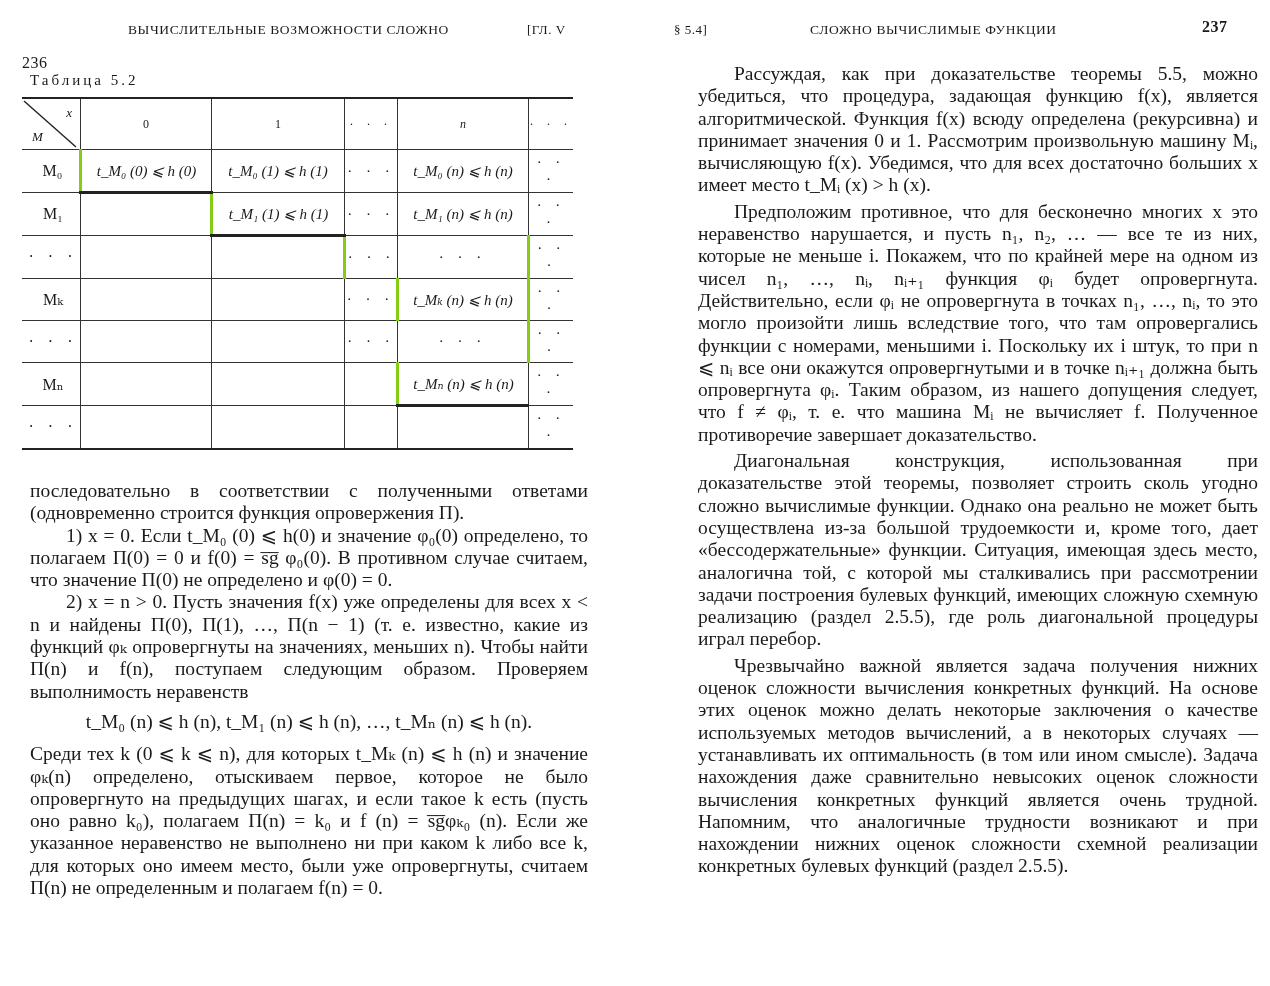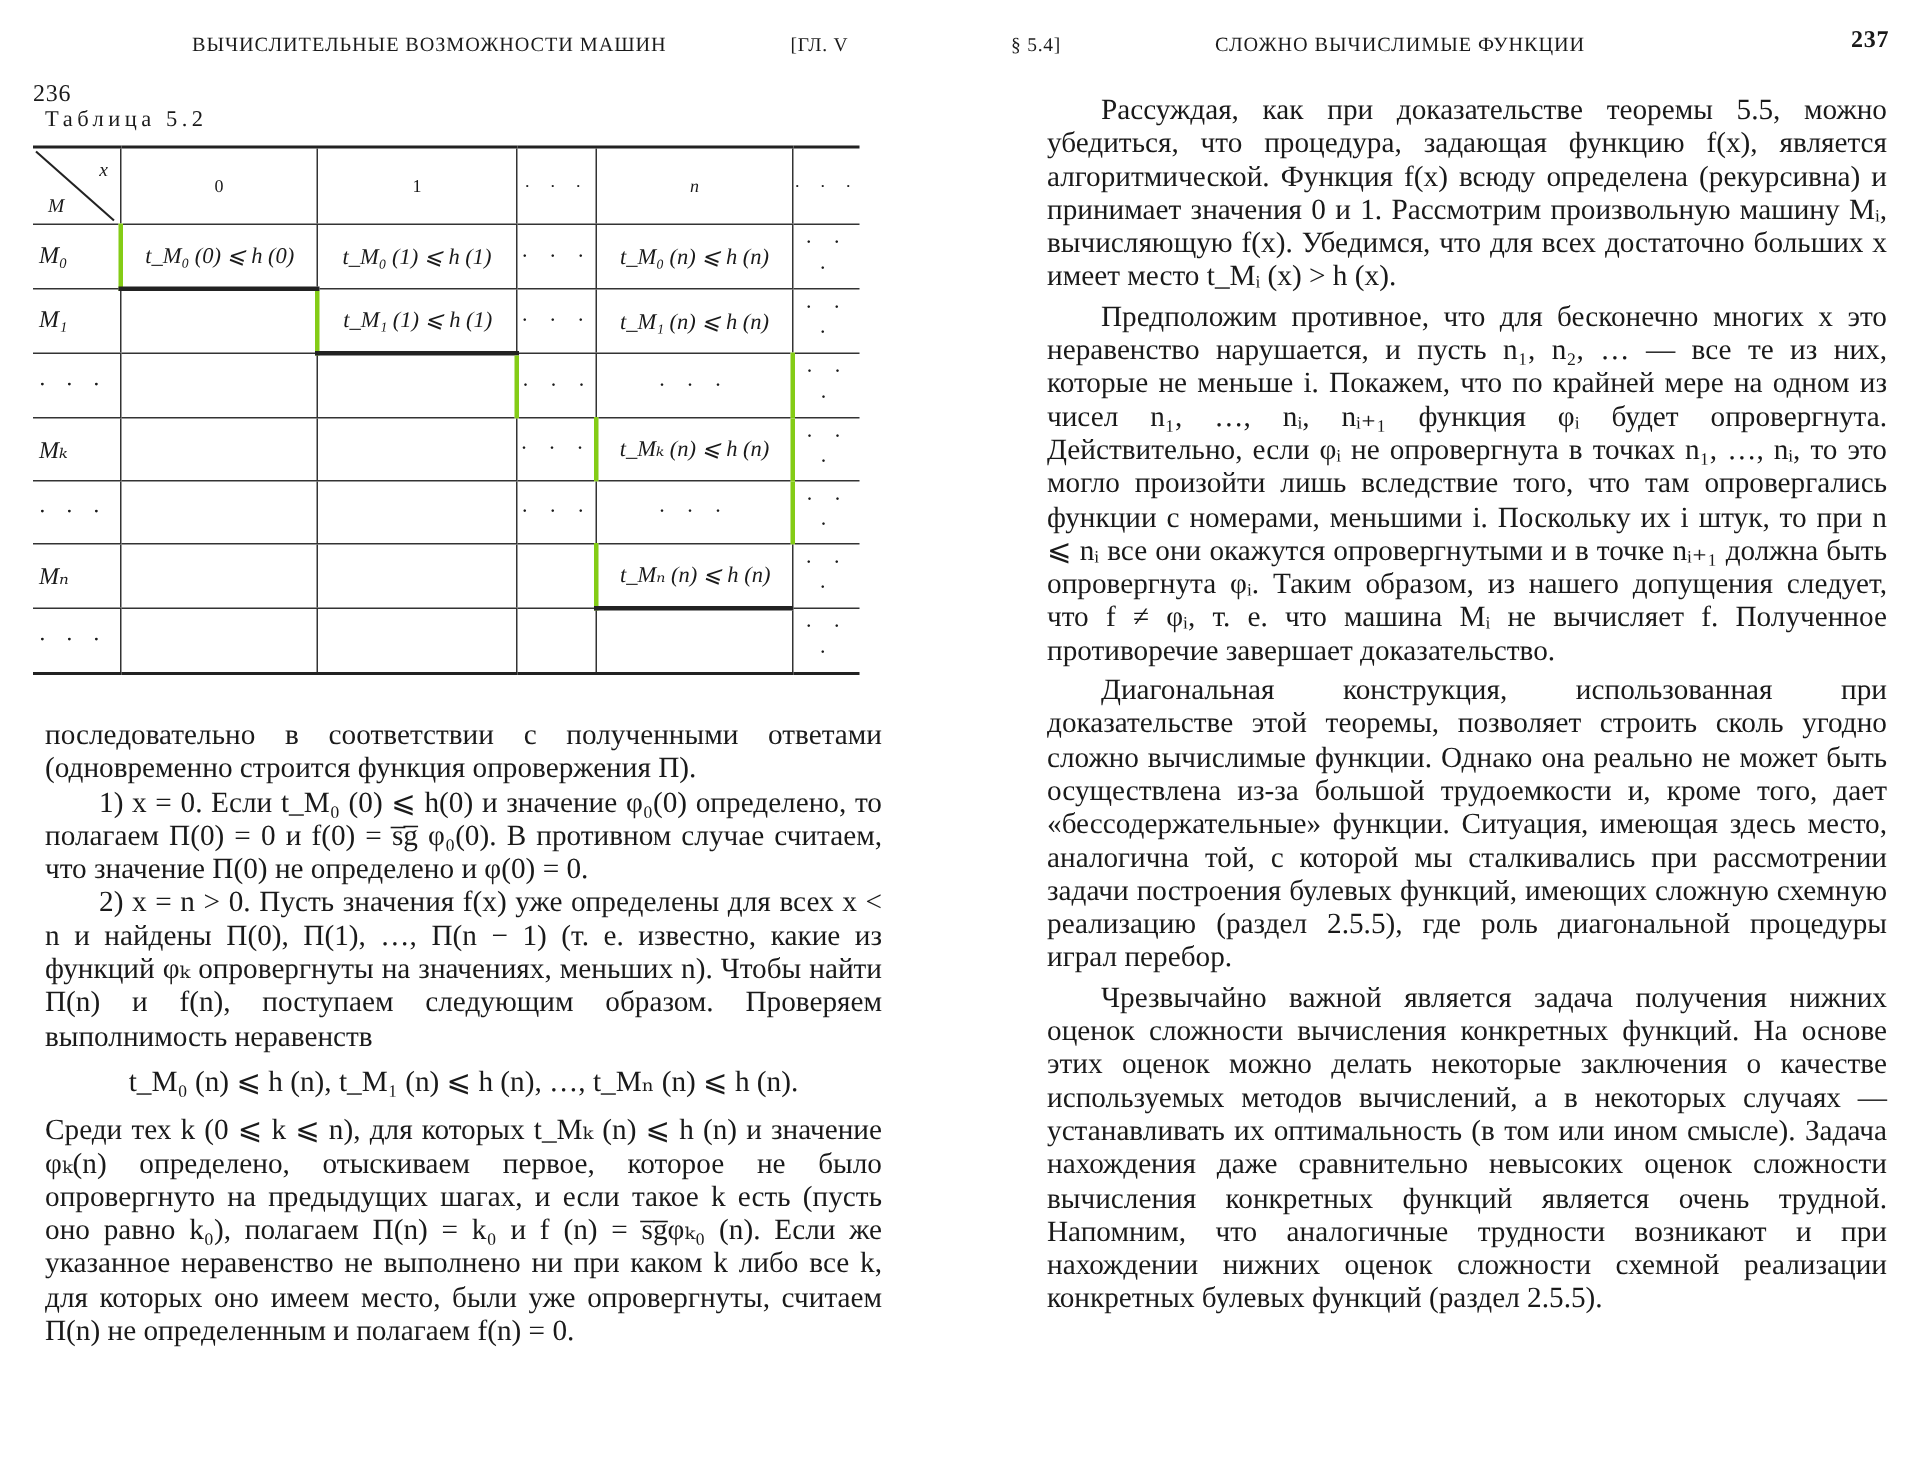--- a/index.html
+++ b/index.html
@@ -15,21 +15,21 @@
   .rh-sec { position: absolute; font-size: 13px; }
 
   .caption { position: absolute; left: 30px; top: 72px; font-size: 15px; letter-spacing: 3px; }
 
   table.grid { position: absolute; left: 22px; top: 97px; border-collapse: collapse; font-size: 15px; }
   table.grid td { height: 41px; padding: 0; text-align: center; vertical-align: middle;
                   border-top: 1.5px solid #333; border-bottom: 1.5px solid #333; }
   table.grid td.vl { border-left: 1.5px solid #333; }
   table.grid td.bold-b { border-bottom: 3px solid #222; }
   table.grid td.bold-l { border-left: 3px solid #84cc16; margin-left: 20px; }
-  table.grid td.rowhead { text-align: left; padding-left: 4px; font-style: italic; font-size: 16px; }
+  table.grid td.rowhead { text-align: center; padding-left: 4px; font-size: 16px; }
   table.grid tr.hdr td { height: 50px; }
   .corner { position: relative; width: 56px; height: 50px; }
   .corner svg { position: absolute; left: 0; top: 0; }
   .corner .cx { position: absolute; right: 6px; top: 6px; font-style: italic; font-size: 13px; }
   .corner .cm { position: absolute; left: 10px; bottom: 4px; font-style: italic; font-size: 13px; }
   .ent { font-style: italic; white-space: nowrap; }
   .dots { letter-spacing: 5px; }
 
   .textblock { position: absolute; font-size: 19.5px; line-height: 22.3px; text-align: justify; }
   .textblock p { margin: 0; }
@@ -38,21 +38,21 @@
   #left-text { left: 30px; top: 480px; width: 558px; }
   #right-text { left: 698px; top: 63px; width: 560px; }
   .gap { margin-top: 4px !important; }
 </style>
 </head>
 <body>
 
 <div class="page" id="left-page">
   <div class="run-head" style="left:0;width:640px;">
     <span class="pnum" style="left:22px;top:2px;margin-top:34px;">236</span>
-    <span class="rh-title" style="left:128px;top:4px;">ВЫЧИСЛИТЕЛЬНЫЕ ВОЗМОЖНОСТИ МАШИН</span>
+    <span class="rh-title" style="left:128px;top:4px;">ВЫЧИСЛИТЕЛЬНЫЕ ВОЗМОЖНОСТИ СЛОЖНО</span>
     <span class="rh-sec" style="left:527px;top:4px;">[ГЛ. V</span>
   </div>
 
   <div class="caption">Таблица 5.2</div>
 
   <table class="grid">
     <tbody>
         <tr class="hdr">
       <td style="width:58px;border-top:2px solid #222;">
         <div class="corner">
@@ -141,21 +141,21 @@
     <p class="ind">2) x = n &gt; 0. Пусть значения f(x) уже определены для всех x &lt; n и найдены Π(0), Π(1), …, Π(n − 1) (т. е. известно, какие из функций φₖ опровергнуты на значениях, меньших n). Чтобы найти Π(n) и f(n), поступаем следующим образом. Проверяем выполнимость неравенств</p>
     <p class="center-line">t_M₀ (n) ⩽ h (n), t_M₁ (n) ⩽ h (n), …, t_Mₙ (n) ⩽ h (n).</p>
     <p>Среди тех k (0 ⩽ k ⩽ n), для которых t_Mₖ (n) ⩽ h (n) и значение φₖ(n) определено, отыскиваем первое, которое не было опровергнуто на предыдущих шагах, и если такое k есть (пусть оно равно k₀), полагаем Π(n) = k₀ и f (n) = s̅g̅φₖ₀ (n). Если же указанное неравенство не выполнено ни при каком k либо все k, для которых оно имеем место, были уже опровергнуты, считаем Π(n) не определенным и полагаем f(n) = 0.</p>
   </div>
 </div>
 
 <div class="page" id="right-page">
   <div class="run-head" style="left:0;width:630px;">
     <span class="rh-sec" style="left:34px;top:4px;">§ 5.4]</span>
     <span class="rh-title" style="left:170px;top:4px;">СЛОЖНО ВЫЧИСЛИМЫЕ ФУНКЦИИ</span>
-    <span class="pnum" style="left:594px;top:0px;font-weight:bold;text-align:right;">237</span>
+    <span class="pnum" style="left:562px;top:0px;font-weight:bold;text-align:right;">237</span>
   </div>
 </div>
 
 <div class="textblock" id="right-text">
   <p class="ind">Рассуждая, как при доказательстве теоремы 5.5, можно убедиться, что процедура, задающая функцию f(x), является алгоритмической. Функция f(x) всюду определена (рекурсивна) и принимает значения 0 и 1. Рассмотрим произвольную машину Mᵢ, вычисляющую f(x). Убедимся, что для всех достаточно больших x имеет место t_Mᵢ (x) &gt; h (x).</p>
   <p class="ind gap">Предположим противное, что для бесконечно многих x это неравенство нарушается, и пусть n₁, n₂, … — все те из них, которые не меньше i. Покажем, что по крайней мере на одном из чисел n₁, …, nᵢ, nᵢ₊₁ функция φᵢ будет опровергнута. Действительно, если φᵢ не опровергнута в точках n₁, …, nᵢ, то это могло произойти лишь вследствие того, что там опровергались функции с номерами, меньшими i. Поскольку их i штук, то при n ⩽ nᵢ все они окажутся опровергнутыми и в точке nᵢ₊₁ должна быть опровергнута φᵢ. Таким образом, из нашего допущения следует, что f ≠ φᵢ, т. е. что машина Mᵢ не вычисляет f. Полученное противоречие завершает доказательство.</p>
   <p class="ind gap">Диагональная конструкция, использованная при доказательстве этой теоремы, позволяет строить сколь угодно сложно вычислимые функции. Однако она реально не может быть осуществлена из-за большой трудоемкости и, кроме того, дает «бессодержательные» функции. Ситуация, имеющая здесь место, аналогична той, с которой мы сталкивались при рассмотрении задачи построения булевых функций, имеющих сложную схемную реализацию (раздел 2.5.5), где роль диагональной процедуры играл перебор.</p>
   <p class="ind gap">Чрезвычайно важной является задача получения нижних оценок сложности вычисления конкретных функций. На основе этих оценок можно делать некоторые заключения о качестве используемых методов вычислений, а в некоторых случаях — устанавливать их оптимальность (в том или ином смысле). Задача нахождения даже сравнительно невысоких оценок сложности вычисления конкретных функций является очень трудной. Напомним, что аналогичные трудности возникают и при нахождении нижних оценок сложности схемной реализации конкретных булевых функций (раздел 2.5.5).</p>
 </div>
 

